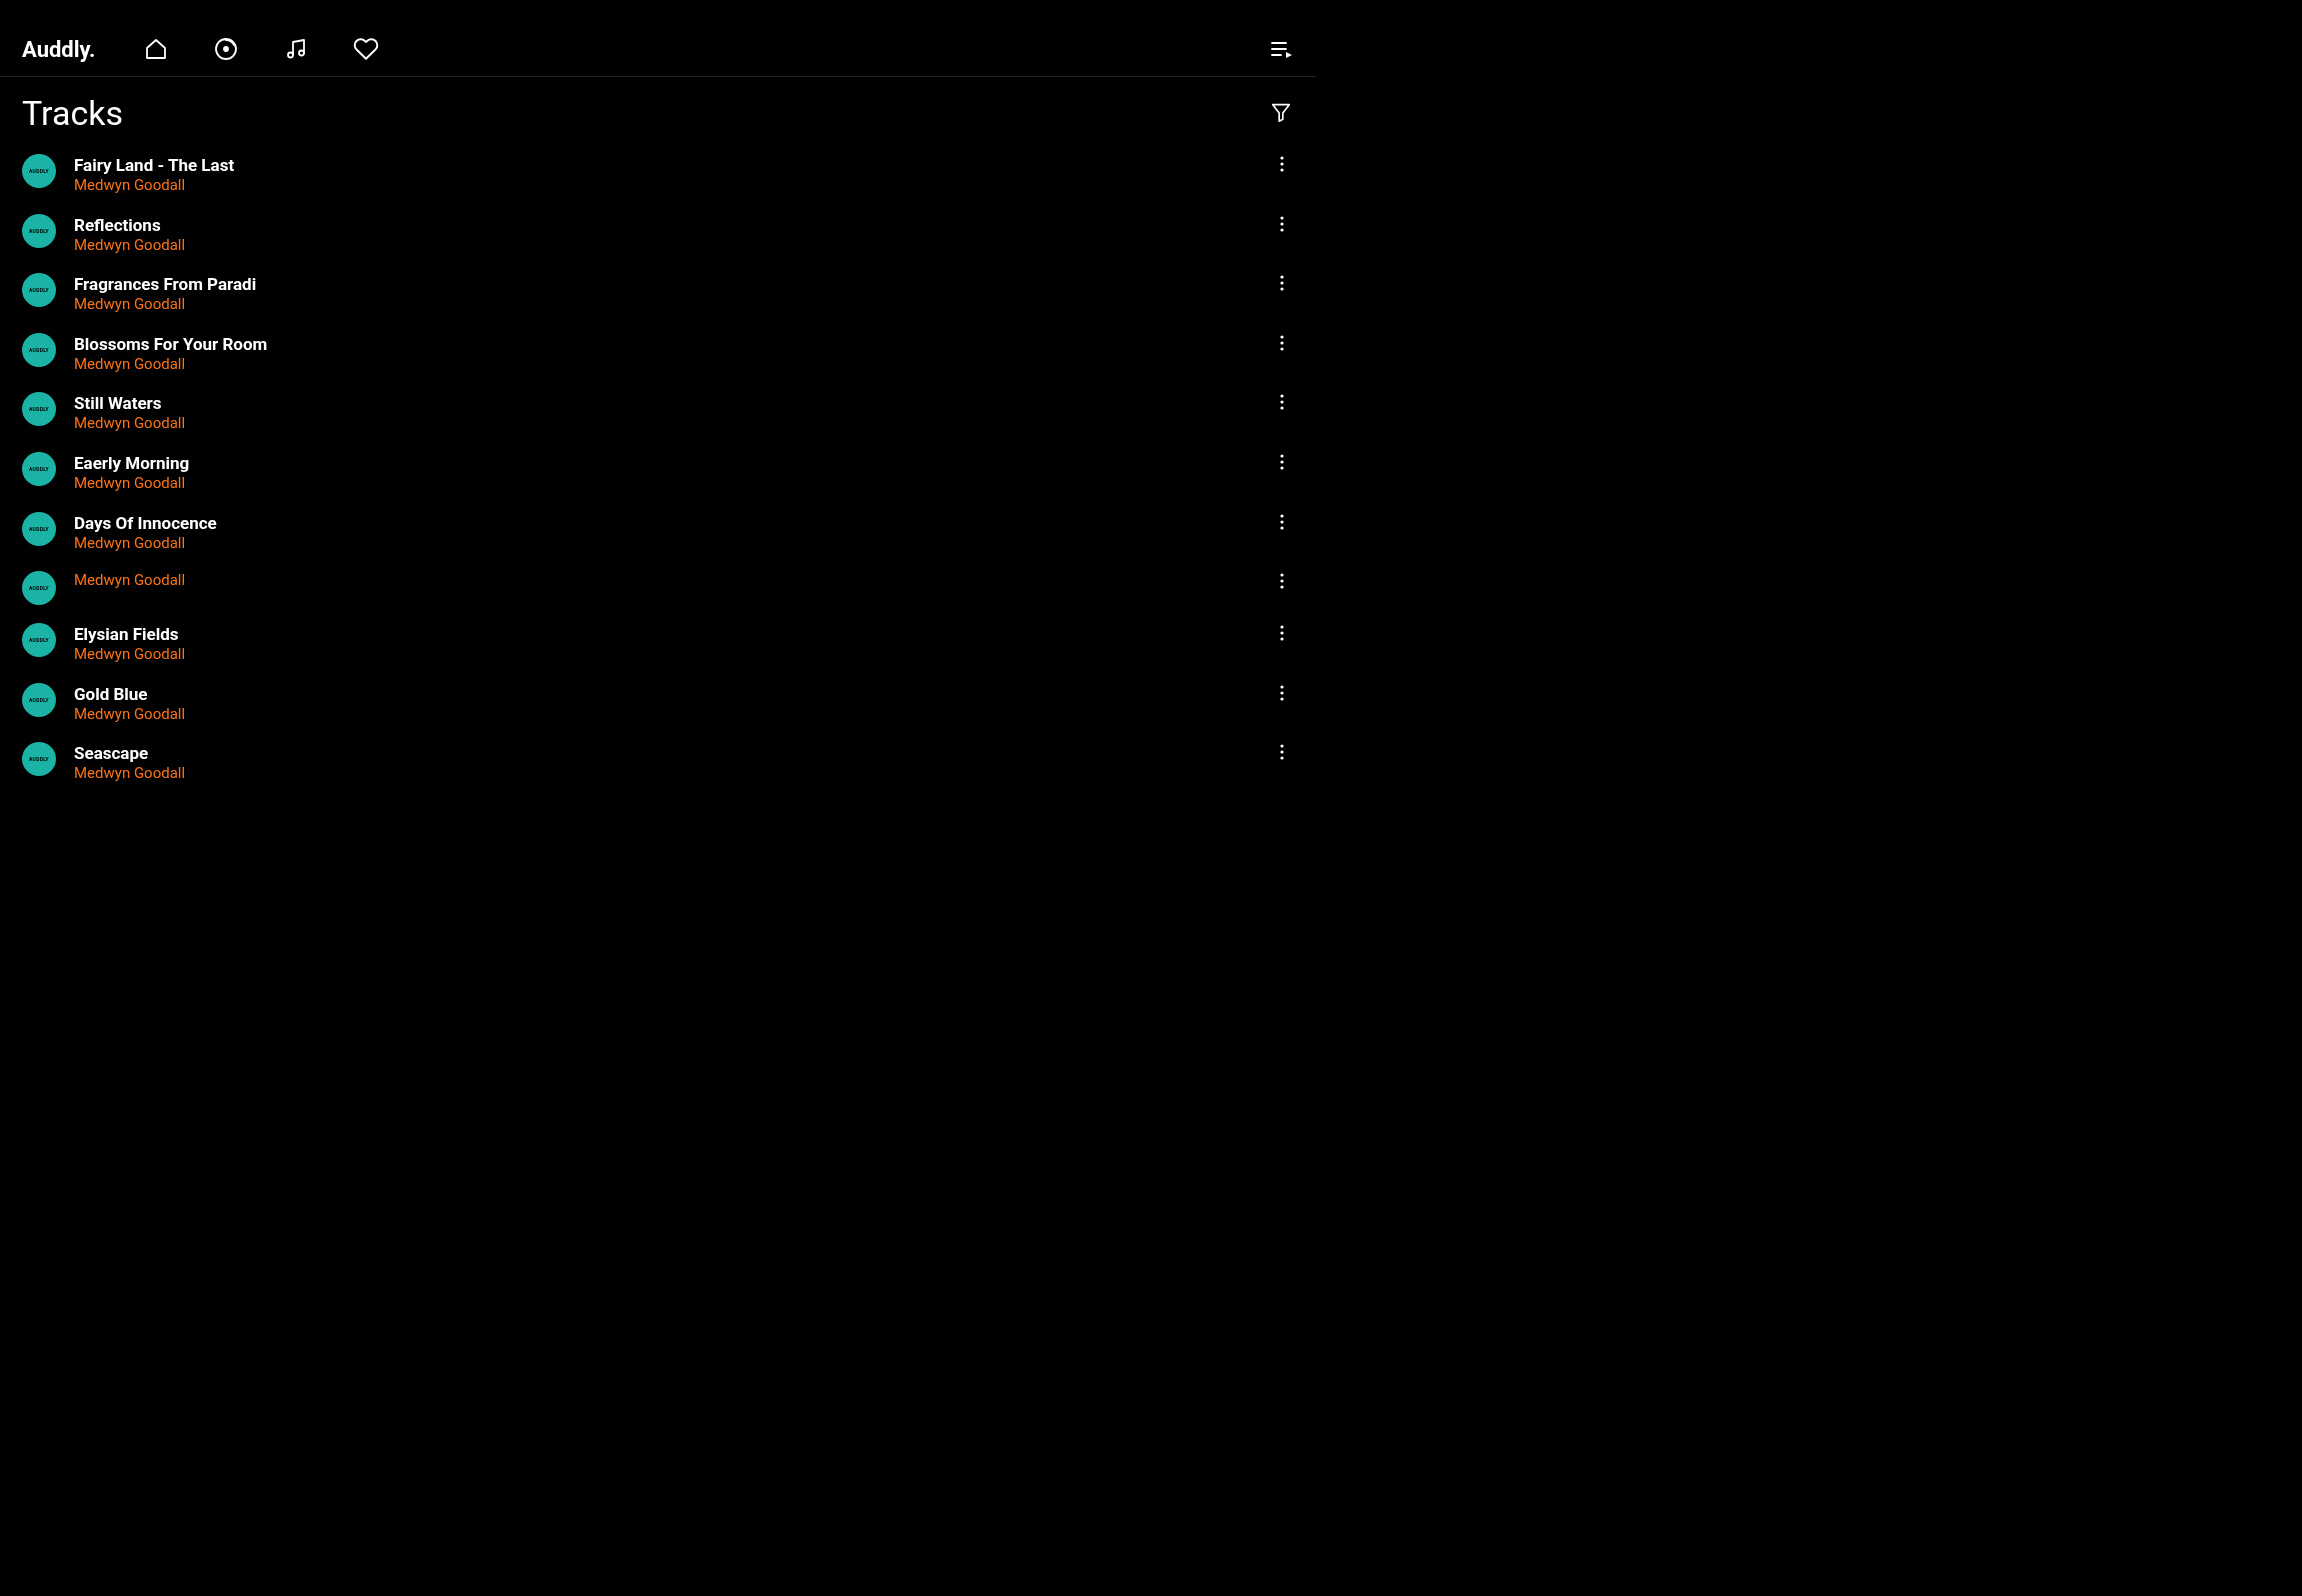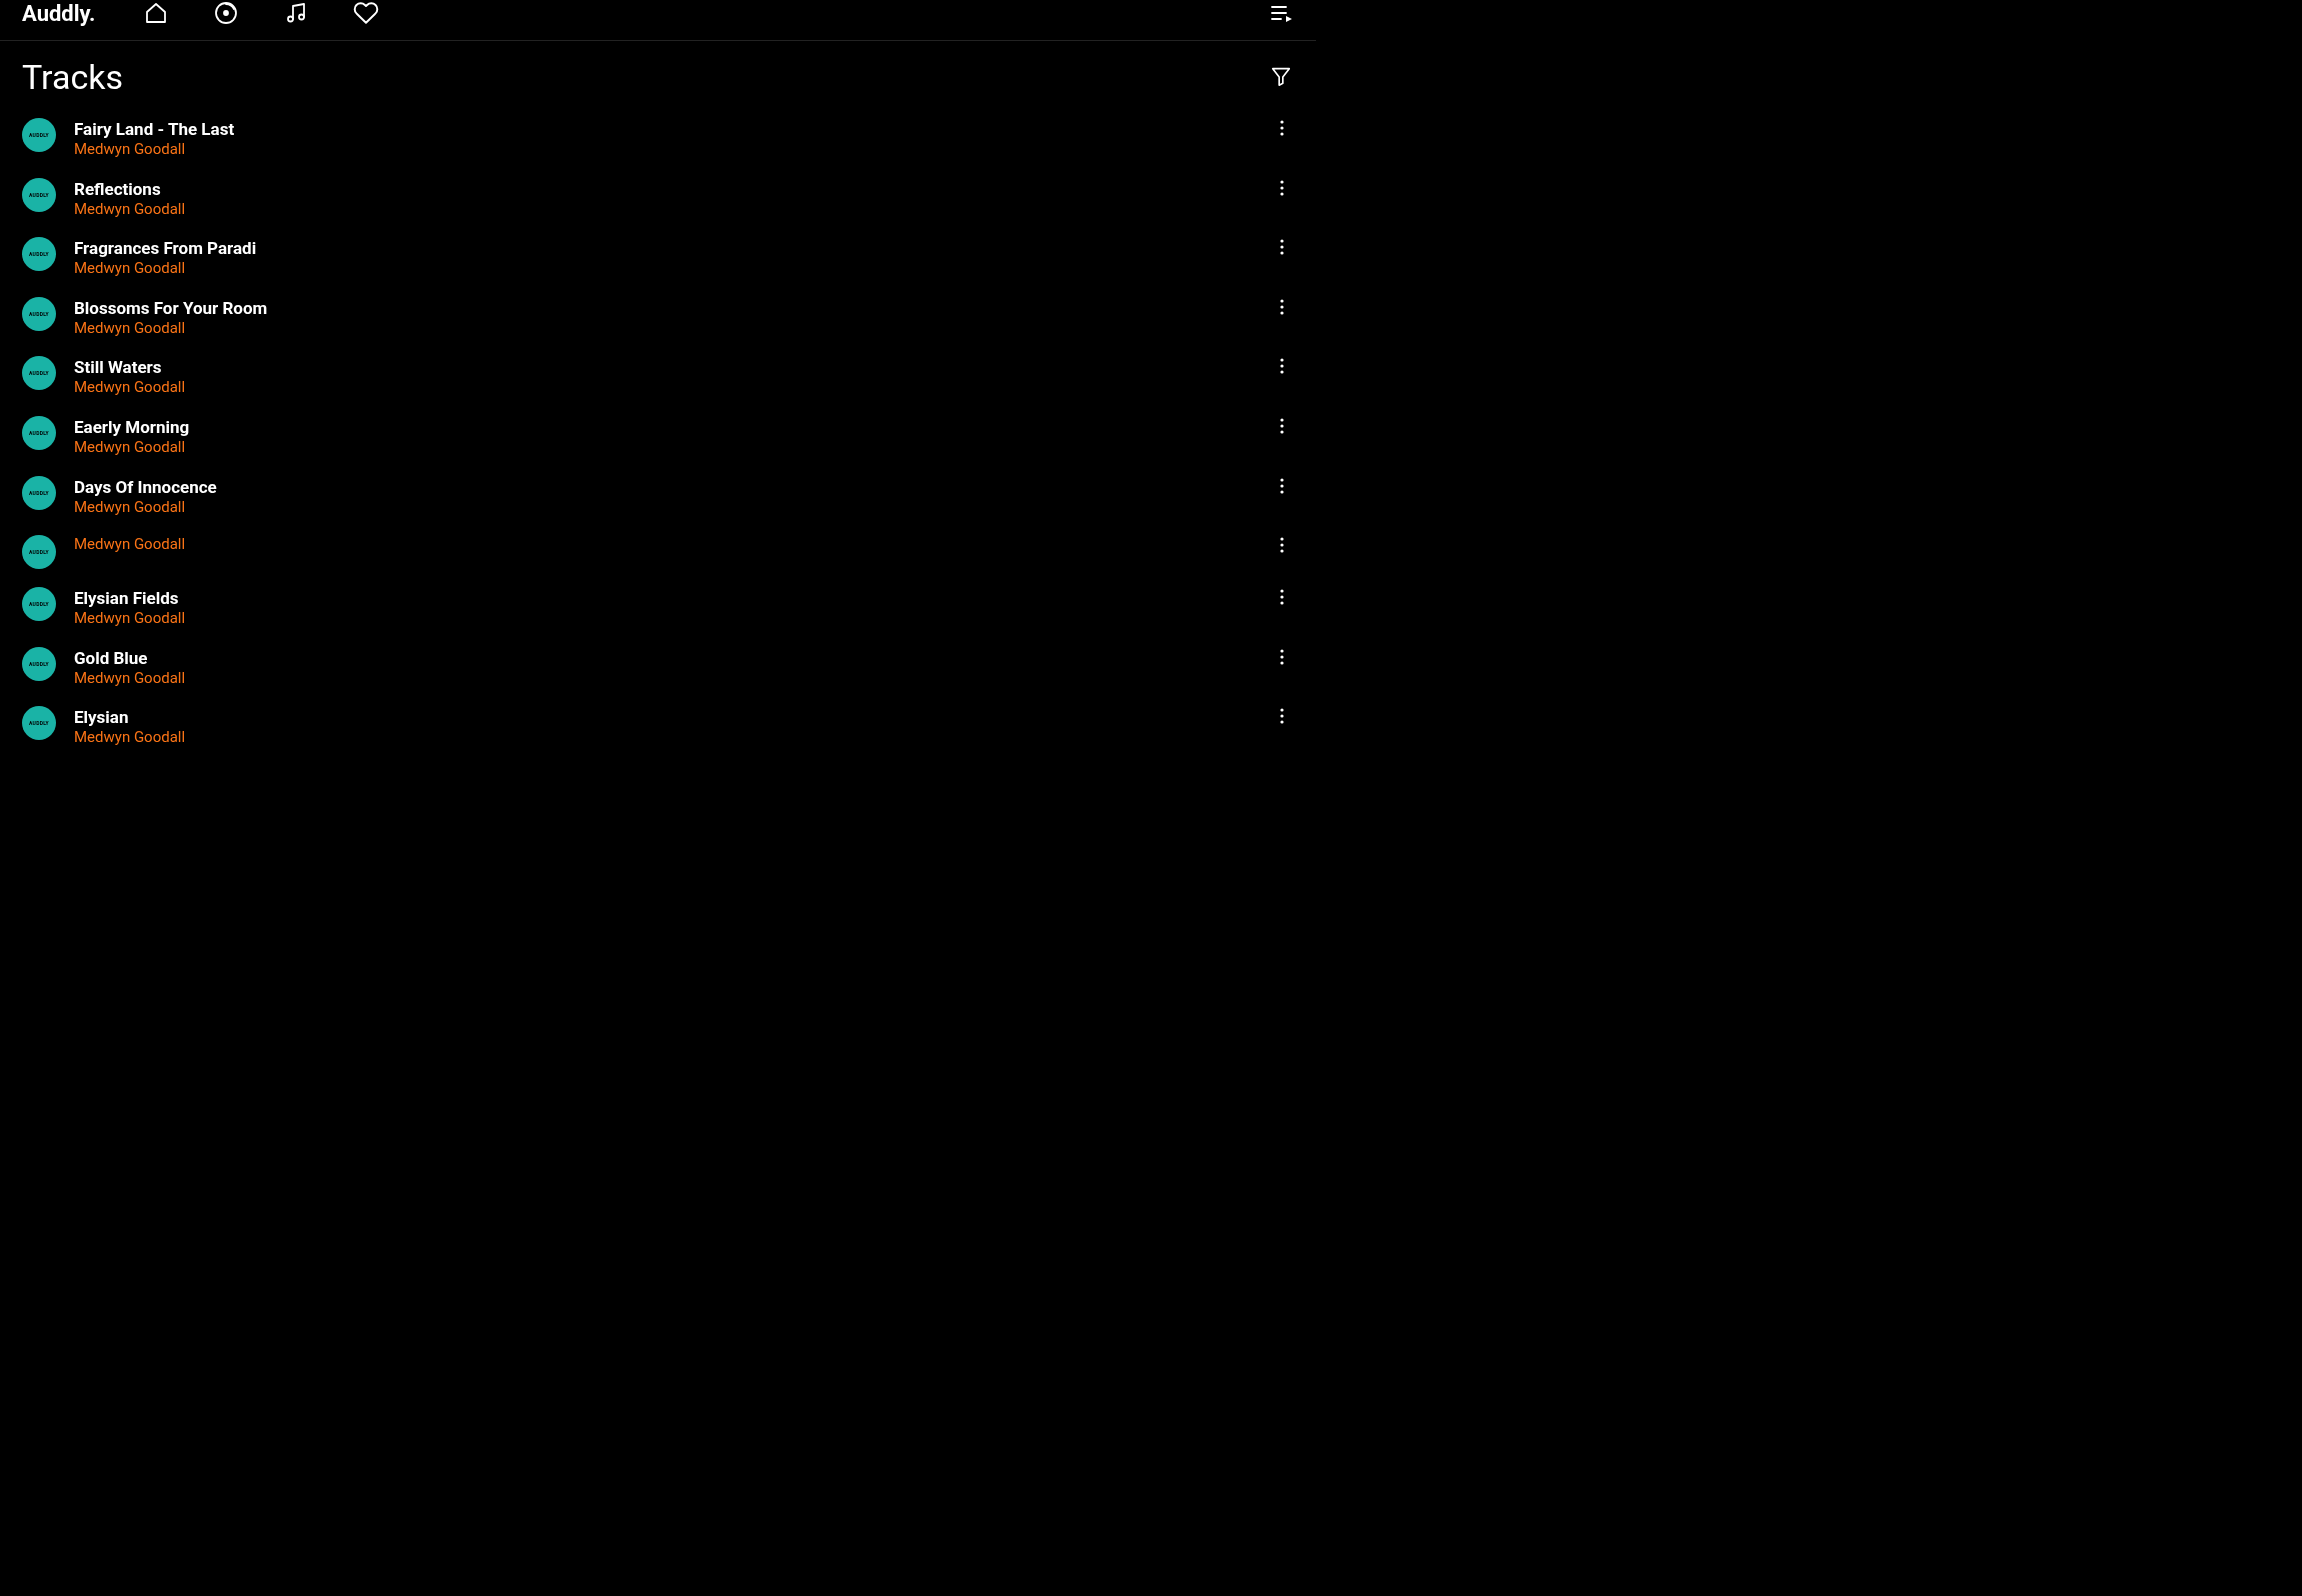--- a/index.html
+++ b/index.html
@@ -7,21 +7,21 @@
     background: #000;
     color: #fff;
     font-family: -apple-system, BlinkMacSystemFont, "Segoe UI", Roboto, Helvetica, Arial, sans-serif;
     width: 1316px;
     height: 912px;
     overflow: hidden;
   }
   .header {
     display: flex;
     align-items: center;
-    padding: 0 22px 14px 22px;
+    padding: 36px 22px 14px 22px;
     border-bottom: 1px solid #222;
   }
   .logo {
     font-size: 22px;
     font-weight: 700;
     color: #fff;
     margin-right: 48px;
   }
   .nav-icons {
     display: flex;
@@ -305,21 +305,21 @@
         <svg width="4" height="16" viewBox="0 0 4 16">
           <circle cx="2" cy="2" r="1.6" fill="currentColor"></circle>
           <circle cx="2" cy="8" r="1.6" fill="currentColor"></circle>
           <circle cx="2" cy="14" r="1.6" fill="currentColor"></circle>
         </svg>
       </div>
     </div>
     <div class="track-row">
       <div class="track-art">AUDDLY</div>
       <div class="track-info">
-        <div class="track-title">Elysian</div>
+        <div class="track-title">Seascape</div>
         <div class="track-artist">Medwyn Goodall</div>
       </div>
       <div class="track-more">
         <svg width="4" height="16" viewBox="0 0 4 16">
           <circle cx="2" cy="2" r="1.6" fill="currentColor"></circle>
           <circle cx="2" cy="8" r="1.6" fill="currentColor"></circle>
           <circle cx="2" cy="14" r="1.6" fill="currentColor"></circle>
         </svg>
       </div>
     </div>

